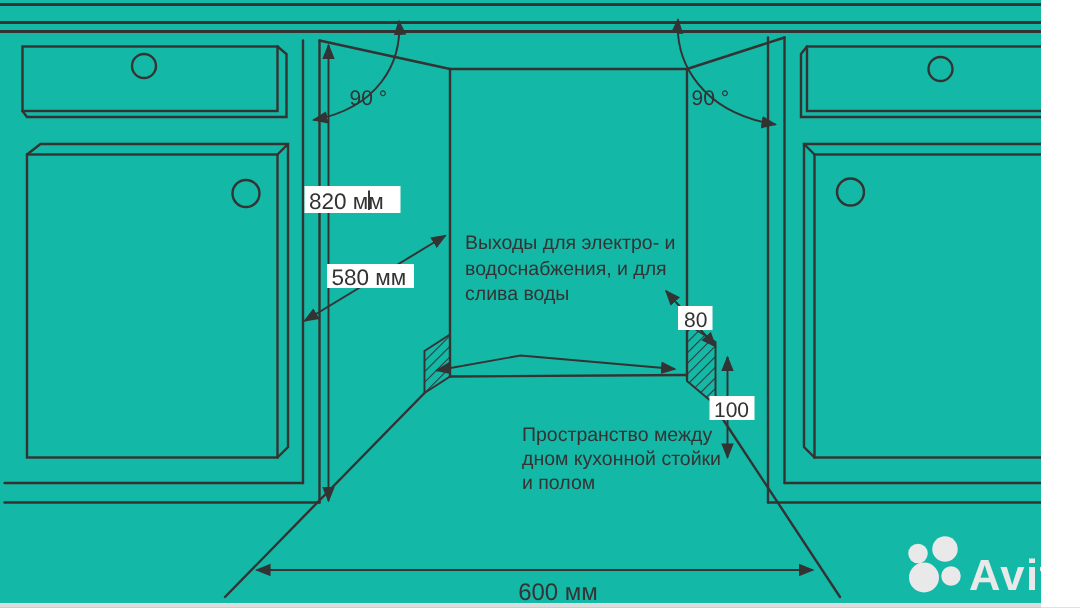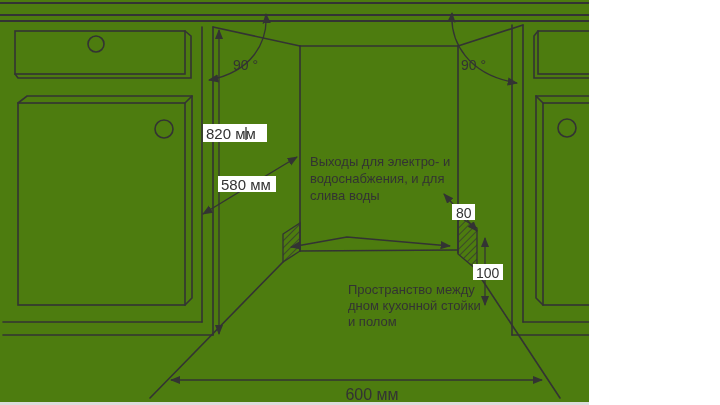--- a/index.html
+++ b/index.html
@@ -1,19 +1,19 @@
 <!DOCTYPE html>
 <html><head>
 <meta charset="utf-8">
 <style>
   html,body{margin:0;padding:0;background:#fff;}
   .canvas{
     position:relative;
-    width:589px;height:405px;
-    background:#4d7c0f;
+    width:694px;height:405px;
+    background:#14b8a6;
     overflow:hidden;
     font-family:"Liberation Sans", sans-serif;
   }
   svg{display:block;}
   .ln{stroke:#333;stroke-width:1.6;fill:none;stroke-linecap:round;}
   .ln-thick{stroke:#333;stroke-width:2;fill:none;}
   .dim{stroke:#333;stroke-width:1.3;fill:none;}
   .hatchbox{stroke:#333;stroke-width:1.3;}
   .lbl{fill:#333;font-family:"Liberation Sans",sans-serif;}
   .note{font-size:13px;}

